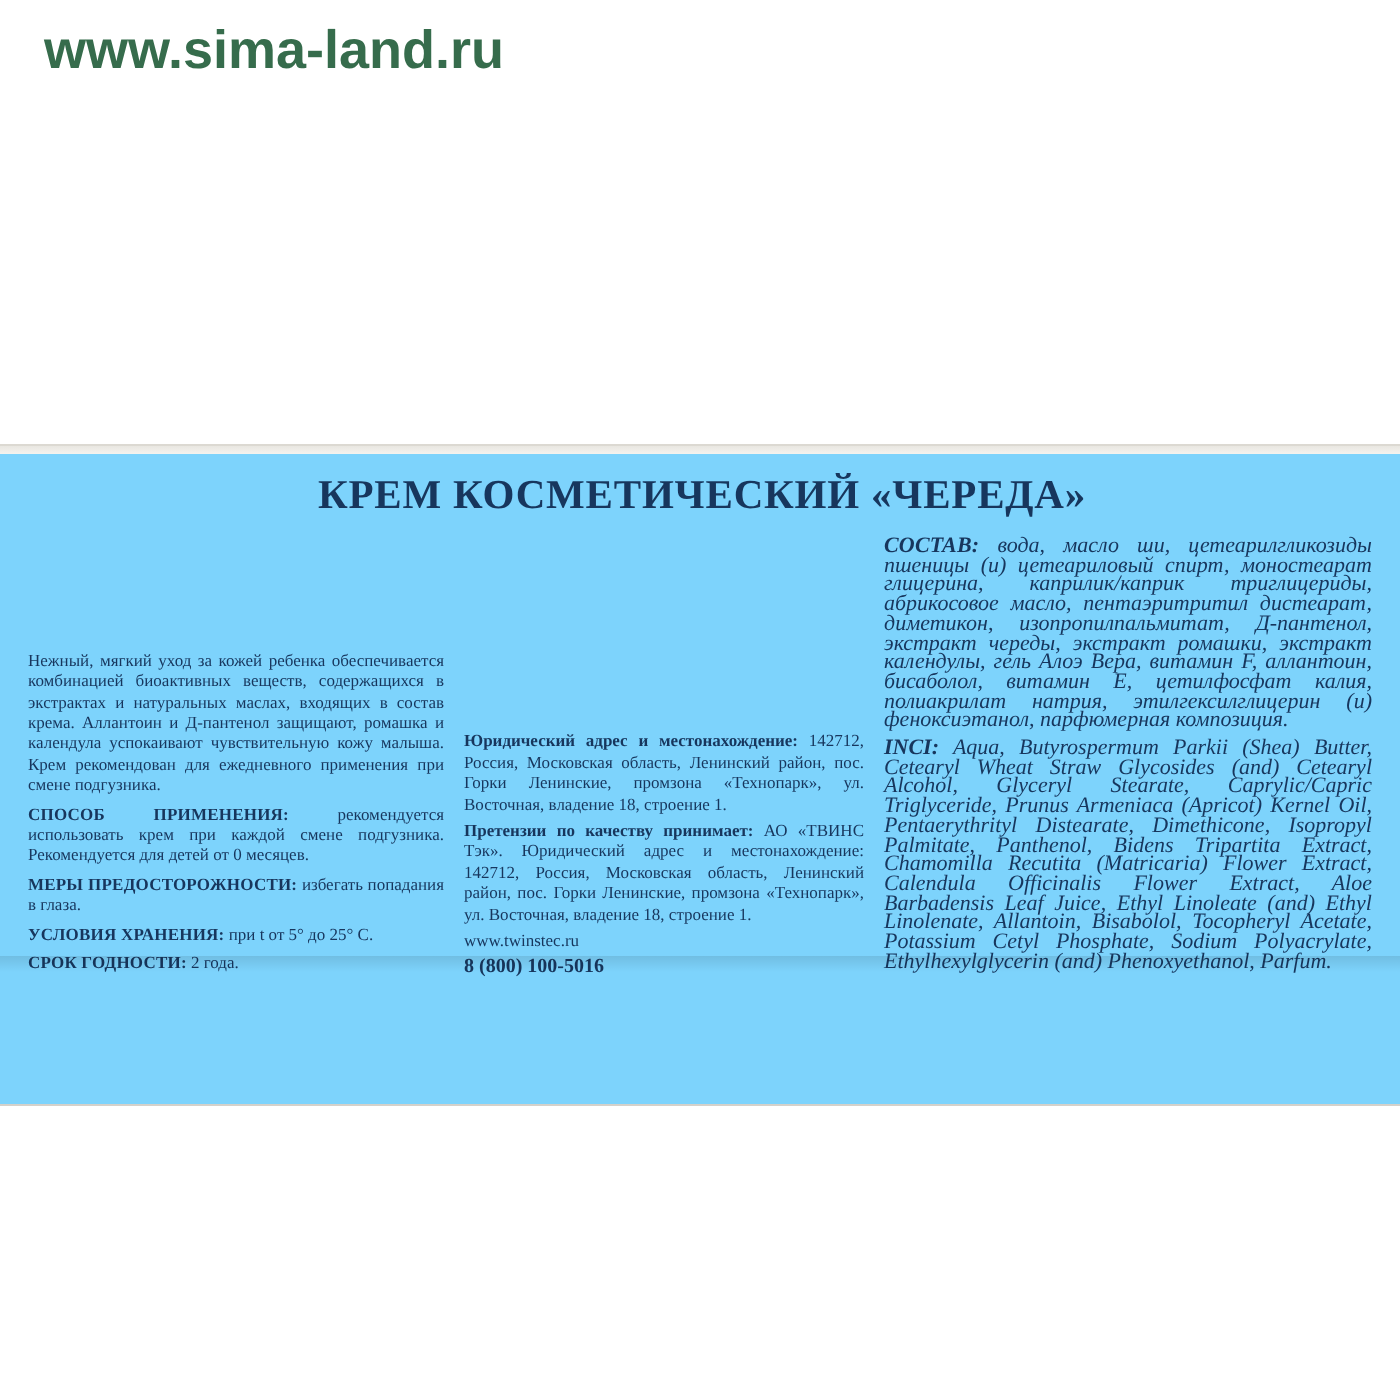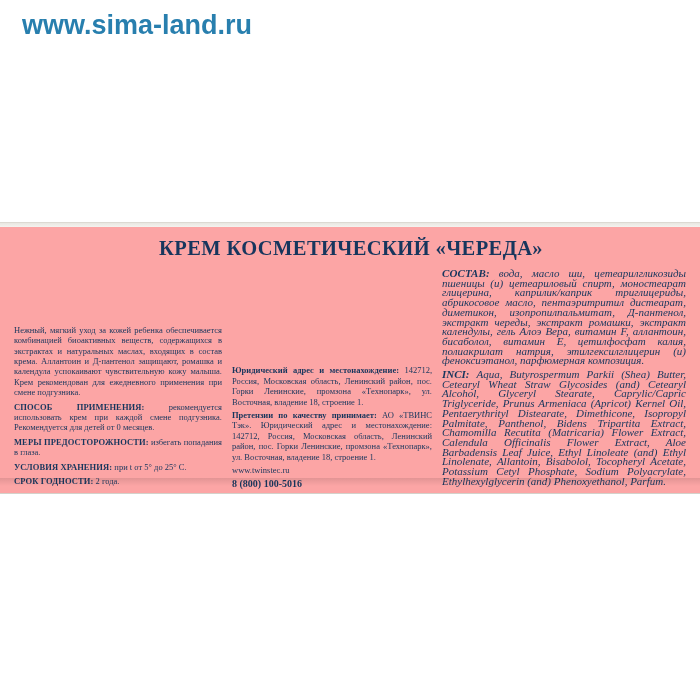--- a/index.html
+++ b/index.html
@@ -14,32 +14,32 @@
     overflow: hidden;
     position: relative;
   }
   #watermark {
     position: absolute;
     top: 10px;
     left: 22px;
     font-family: "Liberation Sans", sans-serif;
     font-size: 27px;
     font-weight: bold;
-    color: #0369a1;
+    color: #14532d;
     letter-spacing: 0px;
     opacity: 0.85;
     white-space: nowrap;
   }
   #label {
     position: absolute;
     top: 222px;
     left: 0px;
     width: 700px;
-    height: 272px;
-    background: #fca5a5;
+    height: 331px;
+    background: #7dd3fc;
     border-top: 1px solid #dcd9d2;
     border-bottom: 1px solid #d4d1ca;
     box-sizing: border-box;
     overflow: hidden;
     padding-left: 20px;
   }
   #label::before {
     content: "";
     position: absolute;
     top: 0; left: 0; right: 0;

